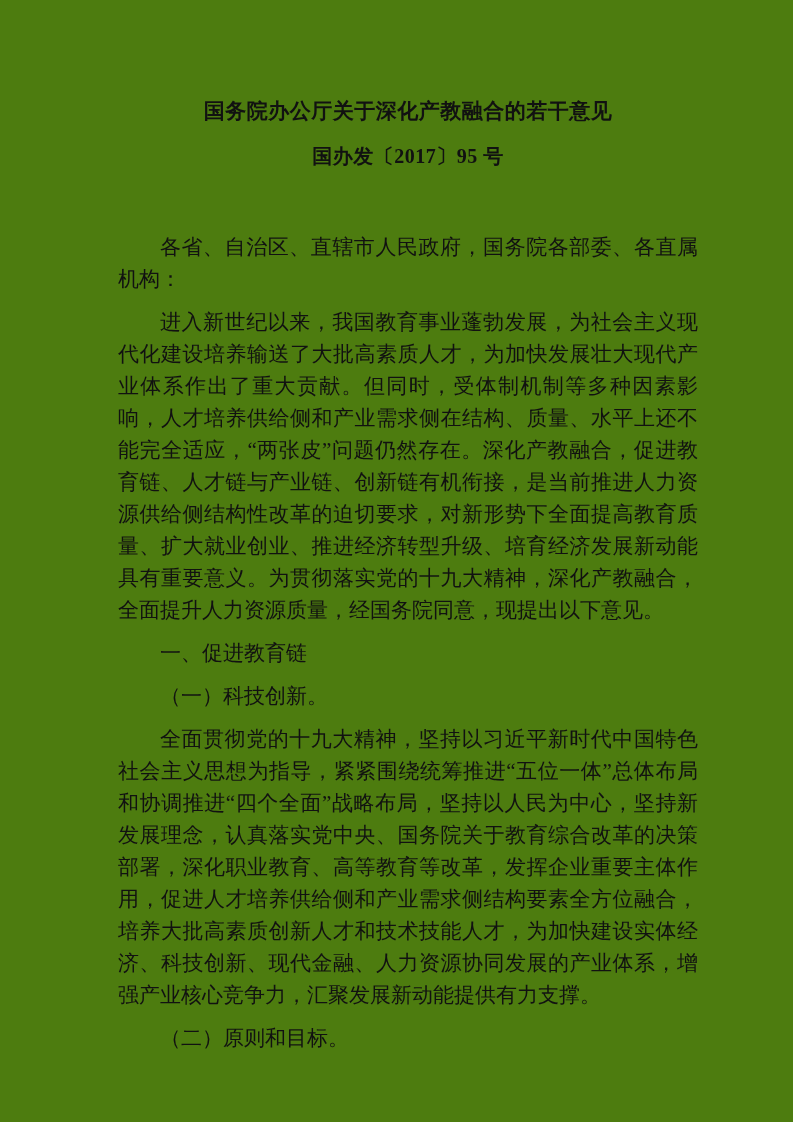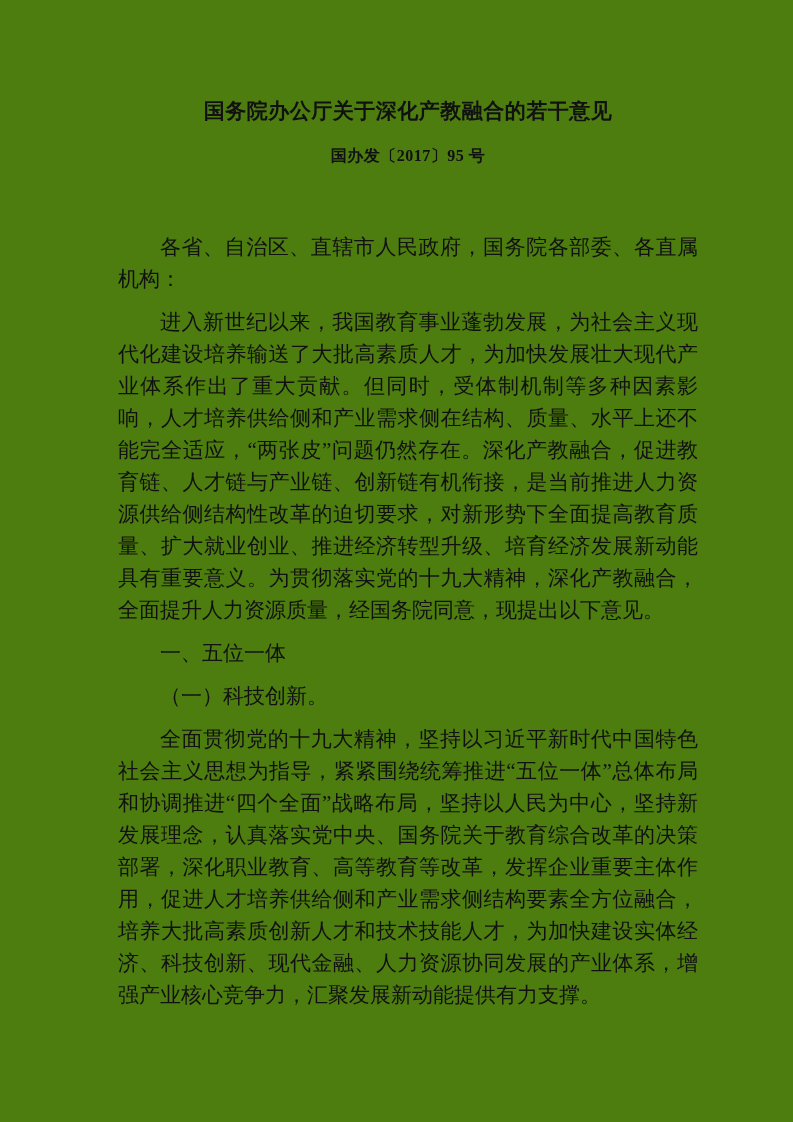--- a/index.html
+++ b/index.html
@@ -25,21 +25,21 @@
   .doc-title {
     margin: 0;
     font-size: 21px;
     line-height: 27px;
     font-weight: bold;
     text-align: center;
     letter-spacing: 0.5px;
   }
   .doc-number {
     margin: 18px 0 0 0;
-    font-size: 16px;
+    font-size: 20px;
     line-height: 26px;
     font-weight: bold;
     text-align: center;
     letter-spacing: 0.5px;
   }
   .doc-body {
     margin-top: 62px;
   }
   .doc-body p {
     margin: 0 0 11px 0;
@@ -62,23 +62,24 @@
   <h1 class="doc-title">国务院办公厅关于深化产教融合的若干意见</h1>
 
   <h2 class="doc-number">国办发〔2017〕95 号</h2>
 
   <div class="doc-body">
 
     <p>各省、自治区、直辖市人民政府，国务院各部委、各直属机构：</p>
 
     <p>进入新世纪以来，我国教育事业蓬勃发展，为社会主义现代化建设培养输送了大批高素质人才，为加快发展壮大现代产业体系作出了重大贡献。但同时，受体制机制等多种因素影响，人才培养供给侧和产业需求侧在结构、质量、水平上还不能完全适应，“两张皮”问题仍然存在。深化产教融合，促进教育链、人才链与产业链、创新链有机衔接，是当前推进人力资源供给侧结构性改革的迫切要求，对新形势下全面提高教育质量、扩大就业创业、推进经济转型升级、培育经济发展新动能具有重要意义。为贯彻落实党的十九大精神，深化产教融合，全面提升人力资源质量，经国务院同意，现提出以下意见。</p>
 
-    <p>一、五位一体</p>
+    <p>一、促进教育链</p>
 
     <p>（一）科技创新。</p>
 
     <p>全面贯彻党的十九大精神，坚持以习近平新时代中国特色社会主义思想为指导，紧紧围绕统筹推进“五位一体”总体布局和协调推进“四个全面”战略布局，坚持以人民为中心，坚持新发展理念，认真落实党中央、国务院关于教育综合改革的决策部署，深化职业教育、高等教育等改革，发挥企业重要主体作用，促进人才培养供给侧和产业需求侧结构要素全方位融合，培养大批高素质创新人才和技术技能人才，为加快建设实体经济、科技创新、现代金融、人力资源协同发展的产业体系，增强产业核心竞争力，汇聚发展新动能提供有力支撑。</p>
 
+    <p>（二）原则和目标。</p>
 
 
   </div>
 
 </div>
 
 </body></html>

